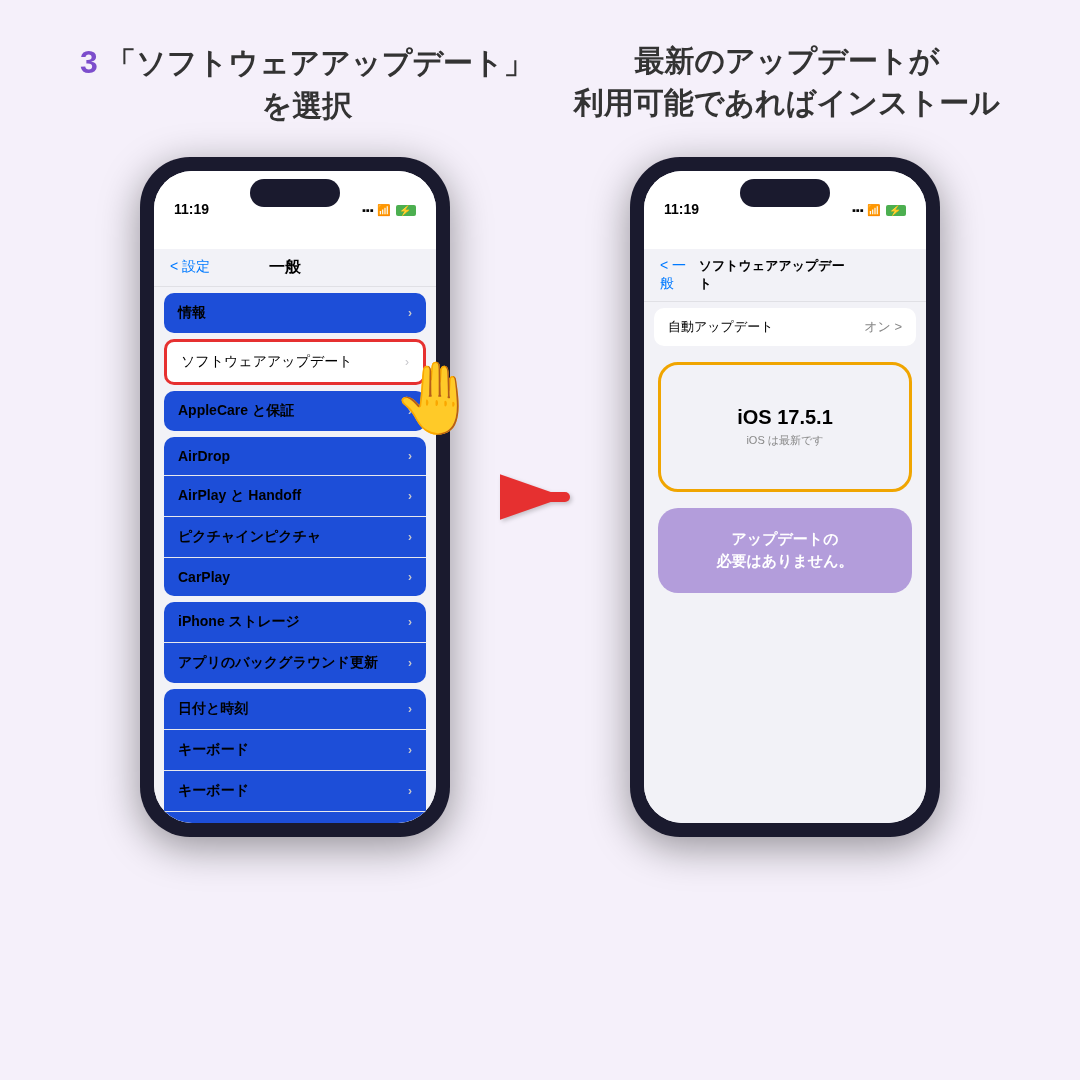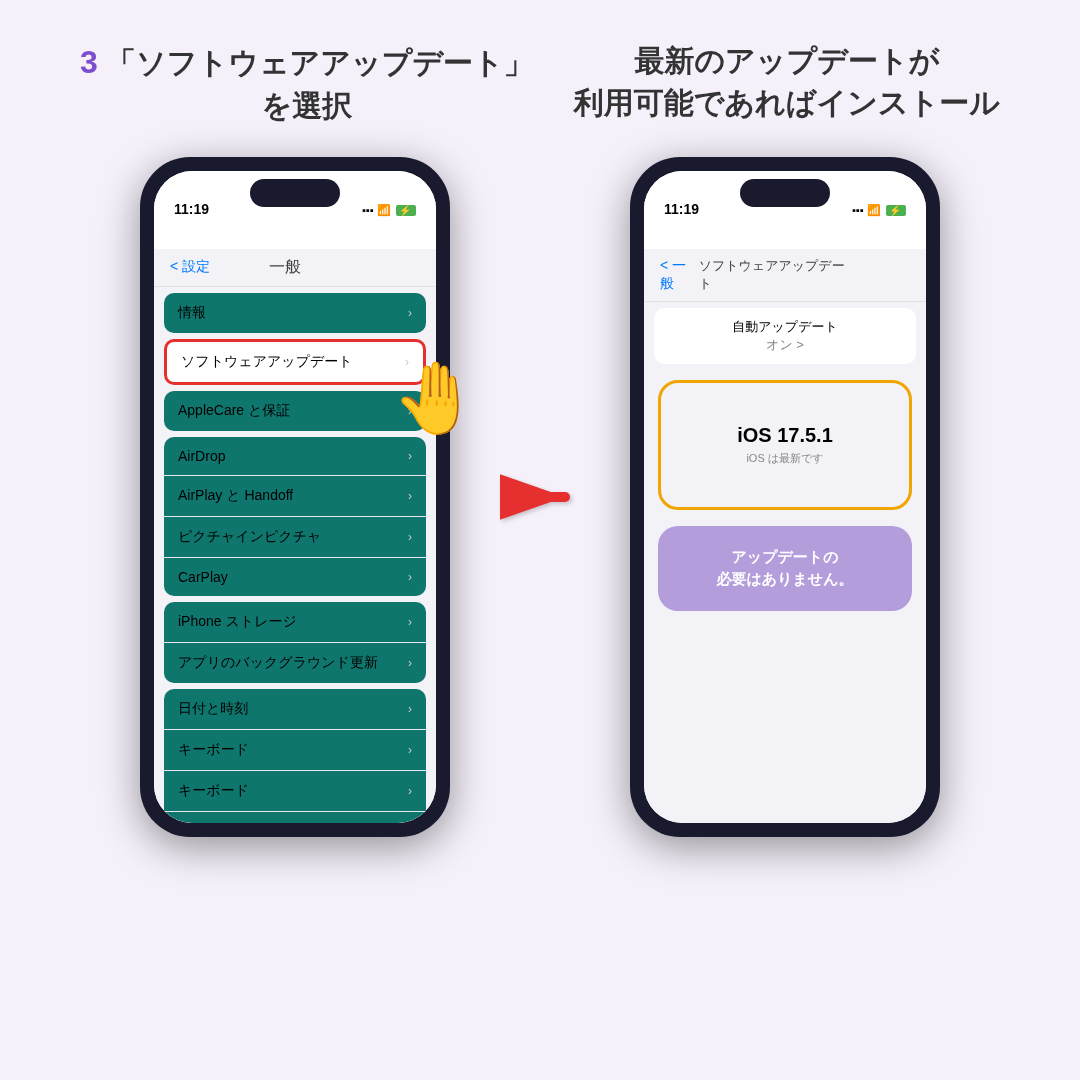--- a/index.html
+++ b/index.html
@@ -103,38 +103,39 @@
     .nav-back {
       color: #007aff;
       font-size: 14px;
       display: flex;
       align-items: center;
       gap: 2px;
     }
 
     .nav-title {
       font-size: 16px;
-      font-weight: 400;
-      color: #404040;
+      font-weight: 700;
+      color: #000000;
     }
 
     .nav-spacer { width: 60px; }
 
     .settings-list {
       flex: 1;
       overflow: hidden;
       background: #f2f2f7;
     }
 
     .settings-group {
-      background: #0f766e;
+      background: #1d4ed8;
       margin: 0 0 8px 0;
       border-radius: 10px;
       margin: 6px 10px;
       overflow: hidden;
+      font-weight: bold;
     }
 
     .settings-item {
       display: flex;
       align-items: center;
       justify-content: space-between;
       padding: 11px 14px;
       border-bottom: 1px solid #e8e8ed;
       font-size: 14px;
       color: #000;
@@ -194,21 +195,20 @@
 
     .auto-update-row {
       display: flex;
       justify-content: space-between;
       align-items: center;
       padding: 10px 14px;
       background: #fff;
       margin: 6px 10px;
       border-radius: 10px;
       font-size: 13px;
-      flex-direction: column;
     }
 
     .auto-update-value {
       color: #888;
       font-size: 13px;
     }
 
     
     .callout-box {
       background: #b39ddb;

